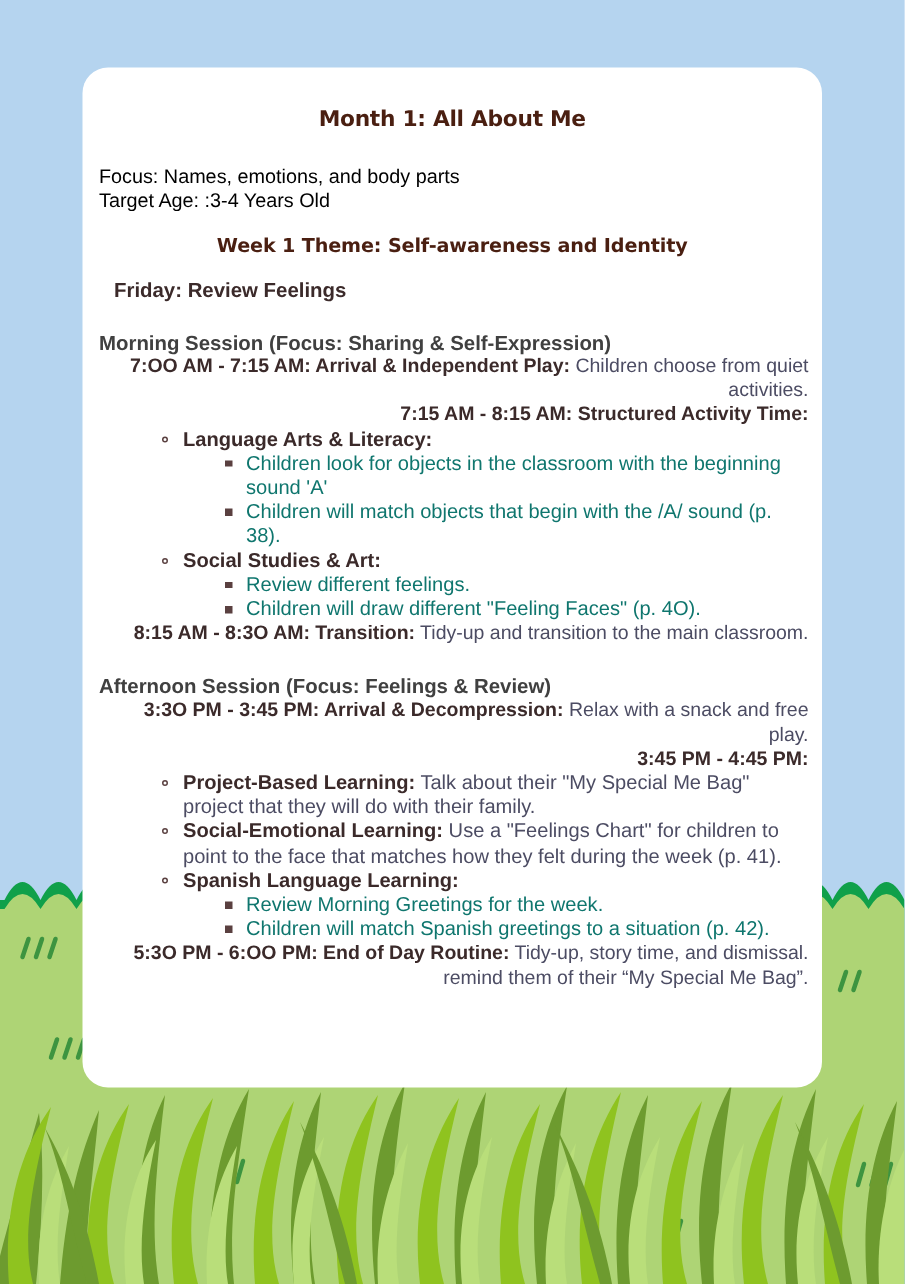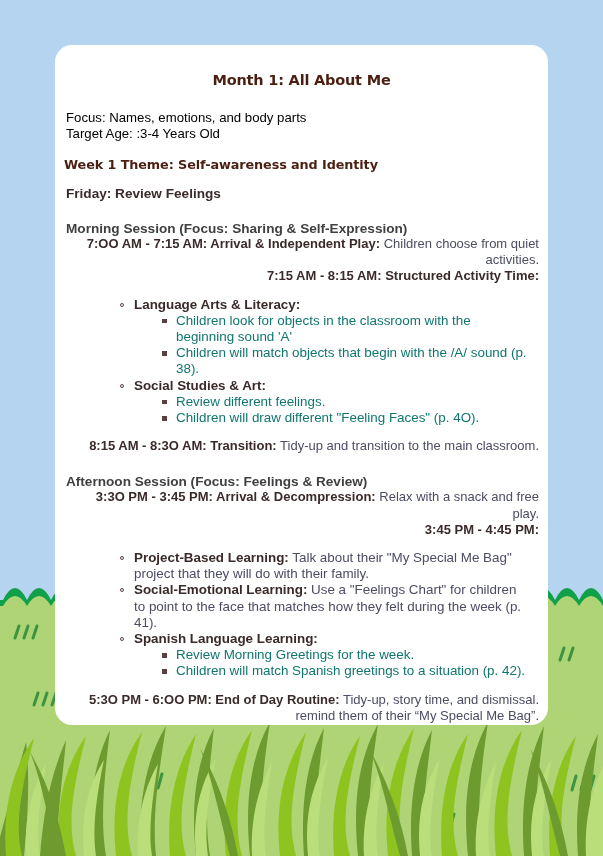--- a/index.html
+++ b/index.html
@@ -50,34 +50,34 @@
 
   .meta-block {
     margin: 22px 0 0 0;
     color: #000000;
     font-size: 13.2px;
     line-height: 15.5px;
     padding-left: 2px;
   }
 
   .week-theme {
-    text-align: left;
+    text-align: center;
     font-size: 12.8px;
     font-weight: bold;
     color: #4a1f11;
     margin: 16px 0 0 0;
     letter-spacing: -0.1px;
     font-family: "DejaVu Sans", sans-serif;
   }
 
   .day-title {
     font-size: 13.6px;
     font-weight: bold;
     color: #3b2a2a;
-    margin: 14px 0 0 2px;
+    margin: 14px 0 0 12px;
   }
 
   .session-head {
     font-size: 13.6px;
     font-weight: bold;
     color: #404040;
     margin: 20px 0 0 2px;
   }
 
   .para {
@@ -87,21 +87,21 @@
     margin: 0 0 0 2px;
     text-align: right;
   }
   .para b {
     color: #3b2a2a;
     font-weight: bold;
   }
 
   ul.lvl1 {
     list-style: none;
-    margin: 12px;
+    margin: 0;
     padding: 0 0 0 44px;
   }
   ul.lvl1 > li {
     position: relative;
     font-size: 13.4px;
     line-height: 16.2px;
     color: #4c4c63;
     padding-left: 14px;
   }
   ul.lvl1 > li::before {

